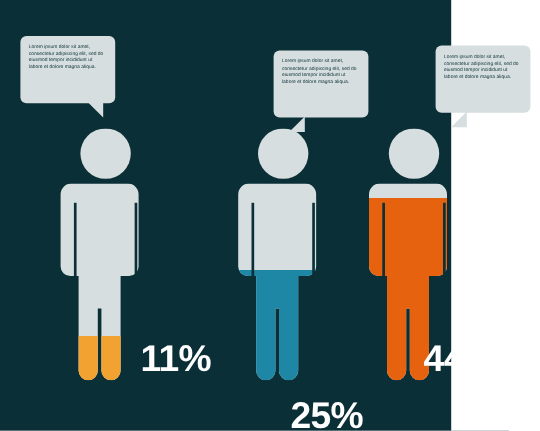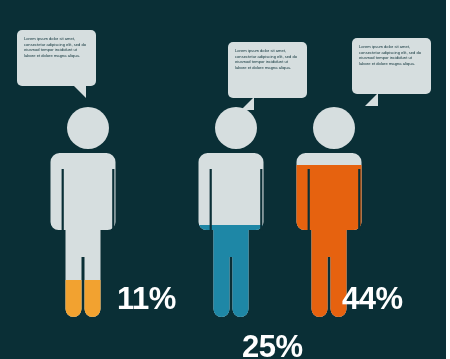--- a/index.html
+++ b/index.html
@@ -8,21 +8,21 @@
     padding: 0;
   }
   body {
     width: 450px;
     height: 359px;
     overflow: hidden;
     font-family: "Liberation Sans", sans-serif;
   }
   #infographic {
     position: relative;
-    width: 446px;
+    width: 376px;
     height: 359px;
     background: #0A2F36;
   }
   .figure-group {
     position: absolute;
     top: 0;
     height: 359px;
   }
   
   .bubble {
@@ -115,21 +115,21 @@
         <rect x="0" y="0" width="92" height="210" fill="#D6DEDF"></rect>
         <rect x="0" y="118" width="92" height="92" fill="#1E87A6"></rect>
       </g>
       <rect x="19.6" y="62" width="2.2" height="62" fill="#0A2F36"></rect>
       <rect x="70.2" y="62" width="2.2" height="62" fill="#0A2F36"></rect>
     </svg>
 
     <div class="pct" style="left:92px;top:283px;margin-top:48px;">25%</div>
   </div>
 
-  <div class="figure-group" style="left:274px;width:165px;text-decoration:underline;">
+  <div class="figure-group" style="left:285px;width:165px;text-decoration:underline;">
 
     <div class="bubble" style="left:78px;top:38px;width:79px;height:56px;">
       <span class="bubble-text">Lorem ipsum dolor sit amet, consectetur adipiscing elit, sed do eiusmod tempor incididunt ut labore et dolore magna aliqua.</span>
       <span class="bubble-tail" style="left:13px;top:55px;border-width:0 0 13px 13px;border-color:transparent transparent #D6DEDF transparent;"></span>
     </div>
 
     <svg class="person" style="left:14px;top:107px;" width="92" height="210" viewBox="0 0 92 210">
       <defs>
         <clipPath id="clipBody3">
           <path d="M27.5,46 h37 a9,9 0 0 1 9,9 v60 a8,8 0 0 1 -8,8 h-7 v79 a8,8 0 0 1 -16,0 v-52 h-3 v52 a8,8 0 0 1 -16,0 v-79 h-7 a8,8 0 0 1 -8,-8 v-60 a9,9 0 0 1 9,-9 z"></path>

